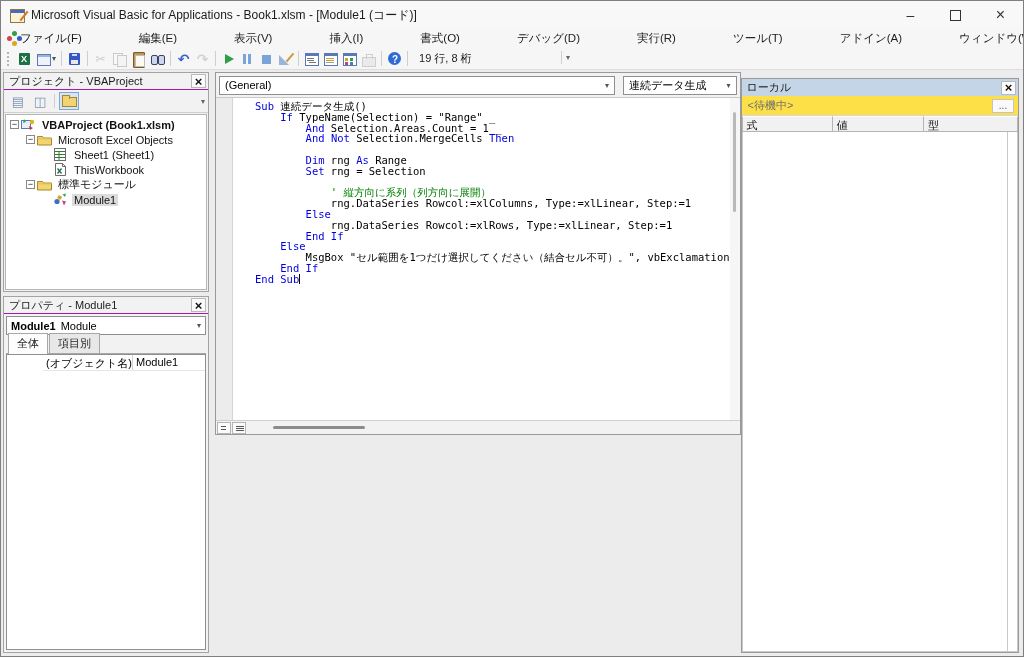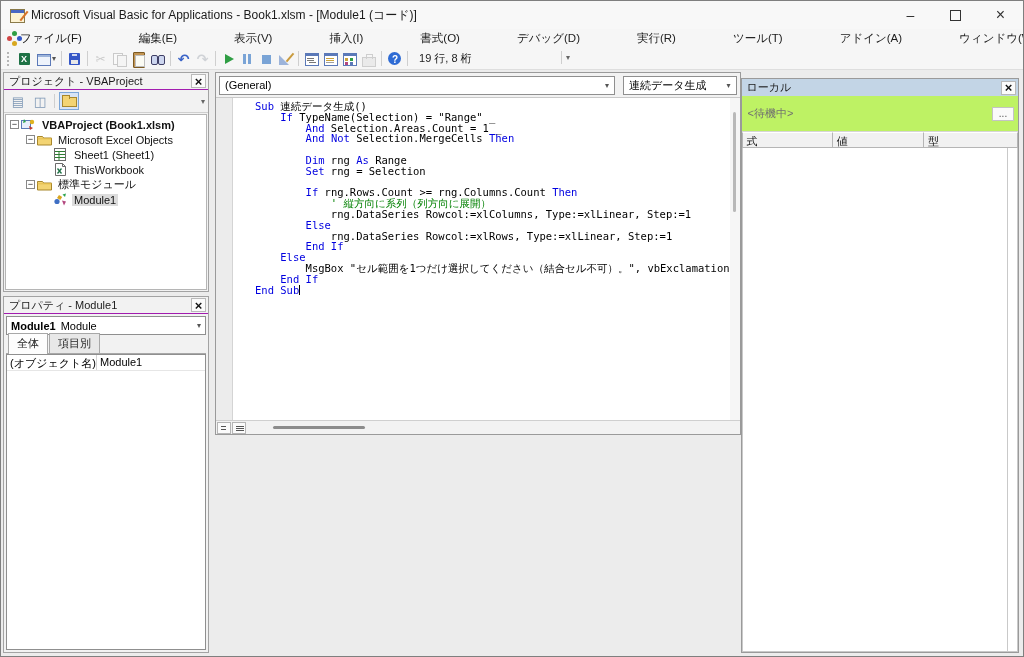--- a/index.html
+++ b/index.html
@@ -94,21 +94,21 @@
   .tlabel.selected { background:#dcdcdc; }
 
   
   .props-panel { flex:1; }
   .props-combo { height:19px; margin:2px 2px 0 2px; background:#fff; border:1px solid #8f8f8f; display:flex; align-items:center; font-size:11px; padding:0 4px; flex:0 0 auto; }
   .props-combo .bold { font-weight:bold; margin-right:5px; }
   .combo-caret { margin-left:auto; font-size:8px; color:#555; }
   .props-tabs { display:flex; align-items:flex-end; height:19px; padding:2px 2px 0 2px; border-bottom:1px solid #a8a8a8; margin:0 2px; flex:0 0 auto; font-size:11px; }
   .ptab { padding:2px 8px 2px 8px; border:1px solid #a8a8a8; border-bottom:none; background:#e8e8e8; color:#222; margin-right:1px; }
   .ptab.active { background:#fdfdfd; position:relative; top:1px; padding-bottom:3px; }
-  .props-grid { flex:1; background:#fff; border:1px solid #8f8f8f; margin:0 2px 2px 2px; font-size:11px; overflow:hidden; }
+  .props-grid { flex:1; background:#fff; border:1px solid #8f8f8f; margin:0 2px 2px 2px; font-size:11px; overflow:hidden;padding-left:36px; }
   .pg-row { display:flex; height:16px; border-bottom:1px solid #e6e6e6; }
   .pg-name { width:90px; padding:1px 3px; border-right:1px solid #d4d4d4; white-space:nowrap; overflow:hidden; }
   .pg-value { flex:1; padding:1px 3px; white-space:nowrap; }
 
   
   .code-window { height:363px; flex:0 0 auto; border:1px solid #9a9a9a; background:#f2f2f2; display:flex; flex-direction:column; }
   .combo-row { height:24px; display:flex; align-items:center; gap:8px; padding:2px 3px; flex:0 0 auto; }
   .code-combo { height:19px; background:#fff; border:1px solid #8f8f8f; display:flex; align-items:center; font-size:11px; padding:0 5px; }
   .code-combo.left { width:396px; flex:0 0 auto; }
   .code-combo.right { flex:1; }
@@ -123,21 +123,21 @@
   .code-bottom { height:14px; flex:0 0 auto; background:#f2f2f2; border-top:1px solid #cfcfcf; display:flex; align-items:center; padding-left:1px; }
   .view-btn { width:14px; height:12px; border:1px solid #b5b5b5; background:#fbfbfb; margin-right:1px; position:relative; }
   .view-btn::before { content:""; position:absolute; left:3px; top:3px; width:5px; height:1px; background:#555; box-shadow:0 3px 0 #555; }
   .view-btn.full::before { width:8px; box-shadow:0 2px 0 #555, 0 4px 0 #555; }
   .code-hscroll { flex:1; height:100%; position:relative; }
   .code-hscroll .thumb { position:absolute; left:26px; top:5px; width:92px; height:3px; background:#8c8c8c; border-radius:2px; }
 
   
   .locals-panel { flex:1; margin-top:6px; border:1px solid #9a9a9a; background:#f2f2f2; display:flex; flex-direction:column; min-height:0; }
   .locals-title { height:17px; background:#c3d5e6; display:flex; align-items:center; font-size:11px; color:#1b1b1b; padding:0 2px 0 5px; flex:0 0 auto; }
-  .locals-context { height:36px; background:#bef264; border-bottom:1px solid #d6d6d6; display:flex; align-items:center; font-size:11px; color:#707070; padding:0 4px 0 6px; flex:0 0 auto; }
+  .locals-context { height:20px; background:#fde047; border-bottom:1px solid #d6d6d6; display:flex; align-items:center; font-size:11px; color:#707070; padding:0 4px 0 6px; flex:0 0 auto; }
   .more-btn { margin-left:auto; width:22px; height:14px; border:1px solid #c4c4c4; background:#fafafa; color:#555; font-size:10px; display:flex; align-items:center; justify-content:center; line-height:6px; }
   .locals-header { display:flex; height:16px; flex:0 0 auto; font-size:11px; color:#111; background:#f1f1f1; }
   .lh-cell { border:1px solid #b5b5b5; border-left:none; border-top:1px solid #fff; padding:1px 4px; white-space:nowrap; overflow:hidden; }
   .lh-cell:first-child { border-left:1px solid #b5b5b5; }
   .lh-exp { width:33%; } .lh-val { width:33%; } .lh-type { flex:1; }
   .locals-body { flex:1; background:#fff; position:relative; border:1px solid #c9c9c9; border-top:none; }
   .locals-body .vline { position:absolute; right:9px; top:0; bottom:0; width:1px; background:#c9c9c9; }
 </style>
 </head>
 <body>
@@ -337,21 +337,20 @@
           <div class="code-margin"></div>
           <div class="code-area">
               <div class="code-line"><span class="tok-k">Sub</span><span class="tok-n"> 連続データ生成()</span></div>
               <div class="code-line"><span class="tok-n">    </span><span class="tok-k">If</span><span class="tok-n"> TypeName(Selection) = "Range" _</span></div>
               <div class="code-line"><span class="tok-n">        </span><span class="tok-k">And</span><span class="tok-n"> Selection.Areas.Count = 1 _</span></div>
               <div class="code-line"><span class="tok-n">        </span><span class="tok-k">And</span><span class="tok-n"> </span><span class="tok-k">Not</span><span class="tok-n"> Selection.MergeCells </span><span class="tok-k">Then</span></div>
               <div class="code-line"></div>
               <div class="code-line"><span class="tok-n">        </span><span class="tok-k">Dim</span><span class="tok-n"> rng </span><span class="tok-k">As</span><span class="tok-n"> Range</span></div>
               <div class="code-line"><span class="tok-n">        </span><span class="tok-k">Set</span><span class="tok-n"> rng = Selection</span></div>
               <div class="code-line"></div>
-              <div class="code-line"><span class="tok-n">        </span><span class="tok-k">If</span><span class="tok-n"> rng.Rows.Count &gt;= rng.Columns.Count </span><span class="tok-k">Then</span></div>
               <div class="code-line"><span class="tok-n">            </span><span class="tok-c">' 縦方向に系列（列方向に展開）</span></div>
               <div class="code-line"><span class="tok-n">            rng.DataSeries Rowcol:=xlColumns, Type:=xlLinear, Step:=1</span></div>
               <div class="code-line"><span class="tok-n">        </span><span class="tok-k">Else</span></div>
               <div class="code-line"><span class="tok-n">            rng.DataSeries Rowcol:=xlRows, Type:=xlLinear, Step:=1</span></div>
               <div class="code-line"><span class="tok-n">        </span><span class="tok-k">End If</span></div>
               <div class="code-line"><span class="tok-n">    </span><span class="tok-k">Else</span></div>
               <div class="code-line"><span class="tok-n">        MsgBox "セル範囲を1つだけ選択してください（結合セル不可）。", vbExclamation</span></div>
               <div class="code-line"><span class="tok-n">    </span><span class="tok-k">End If</span></div>
               <div class="code-line"><span class="tok-k">End Sub</span><span class="caret-bar"></span></div>
             </div>

